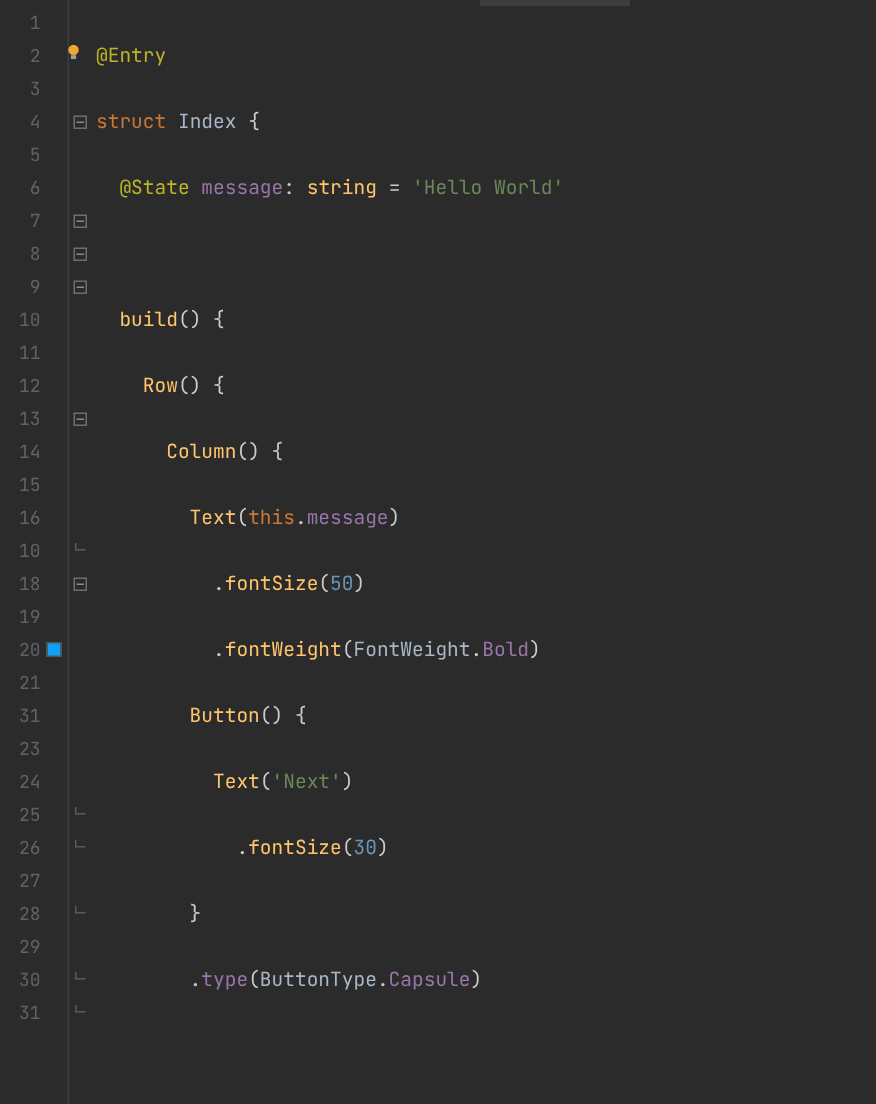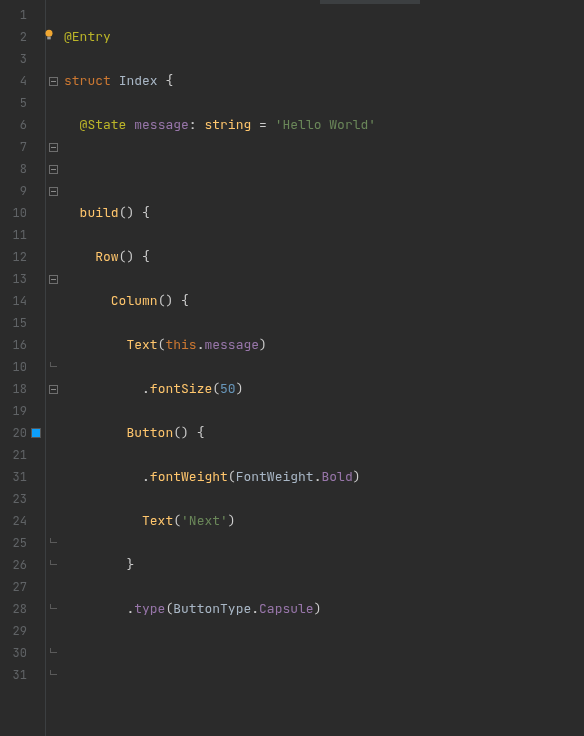--- a/index.html
+++ b/index.html
@@ -303,23 +303,24 @@
   <div class="code">
 <div class="code-row"><span class="tok-dec">@Entry</span></div>
 <div class="code-row"><span class="tok-kw">struct</span><span class="tok-pun"> </span><span class="tok-id">Index</span><span class="tok-pun"> </span><span class="tok-pun">{</span></div>
 <div class="code-row"><span class="tok-pun">  </span><span class="tok-dec">@State</span><span class="tok-pun"> </span><span class="tok-prop">message</span><span class="tok-pun">:</span><span class="tok-pun"> </span><span class="tok-call">string</span><span class="tok-pun"> </span><span class="tok-pun">=</span><span class="tok-pun"> </span><span class="tok-str">'Hello World'</span></div>
 <div class="code-row"></div>
 <div class="code-row"><span class="tok-pun">  </span><span class="tok-call">build</span><span class="tok-pun">()</span><span class="tok-pun"> </span><span class="tok-pun">{</span></div>
 <div class="code-row"><span class="tok-pun">    </span><span class="tok-call">Row</span><span class="tok-pun">()</span><span class="tok-pun"> </span><span class="tok-pun">{</span></div>
 <div class="code-row"><span class="tok-pun">      </span><span class="tok-call">Column</span><span class="tok-pun">()</span><span class="tok-pun"> </span><span class="tok-pun">{</span></div>
 <div class="code-row"><span class="tok-pun">        </span><span class="tok-call">Text</span><span class="tok-pun">(</span><span class="tok-kw">this</span><span class="tok-pun">.</span><span class="tok-prop">message</span><span class="tok-pun">)</span></div>
 <div class="code-row"><span class="tok-pun">          </span><span class="tok-pun">.</span><span class="tok-call">fontSize</span><span class="tok-pun">(</span><span class="tok-num">50</span><span class="tok-pun">)</span></div>
+<div class="code-row"><span class="tok-pun">          </span><span class="tok-pun">.</span><span class="tok-call">fontWeight</span><span class="tok-pun">(</span><span class="tok-id">FontWeight</span><span class="tok-pun">.</span><span class="tok-prop">Bold</span><span class="tok-pun">)</span></div>
 <div class="code-row"><span class="tok-pun">        </span><span class="tok-call">Button</span><span class="tok-pun">()</span><span class="tok-pun"> </span><span class="tok-pun">{</span></div>
-<div class="code-row"><span class="tok-pun">          </span><span class="tok-pun">.</span><span class="tok-call">fontWeight</span><span class="tok-pun">(</span><span class="tok-id">FontWeight</span><span class="tok-pun">.</span><span class="tok-prop">Bold</span><span class="tok-pun">)</span></div>
 <div class="code-row"><span class="tok-pun">          </span><span class="tok-call">Text</span><span class="tok-pun">(</span><span class="tok-str">'Next'</span><span class="tok-pun">)</span></div>
+<div class="code-row"><span class="tok-pun">            </span><span class="tok-pun">.</span><span class="tok-call">fontSize</span><span class="tok-pun">(</span><span class="tok-num">30</span><span class="tok-pun">)</span></div>
 <div class="code-row"><span class="tok-pun">        </span><span class="tok-pun">}</span></div>
 <div class="code-row"><span class="tok-pun">        </span><span class="tok-pun">.</span><span class="tok-prop">type</span><span class="tok-pun">(</span><span class="tok-id">ButtonType</span><span class="tok-pun">.</span><span class="tok-prop">Capsule</span><span class="tok-pun">)</span></div>
 
 
 
 
 
 
 
 

